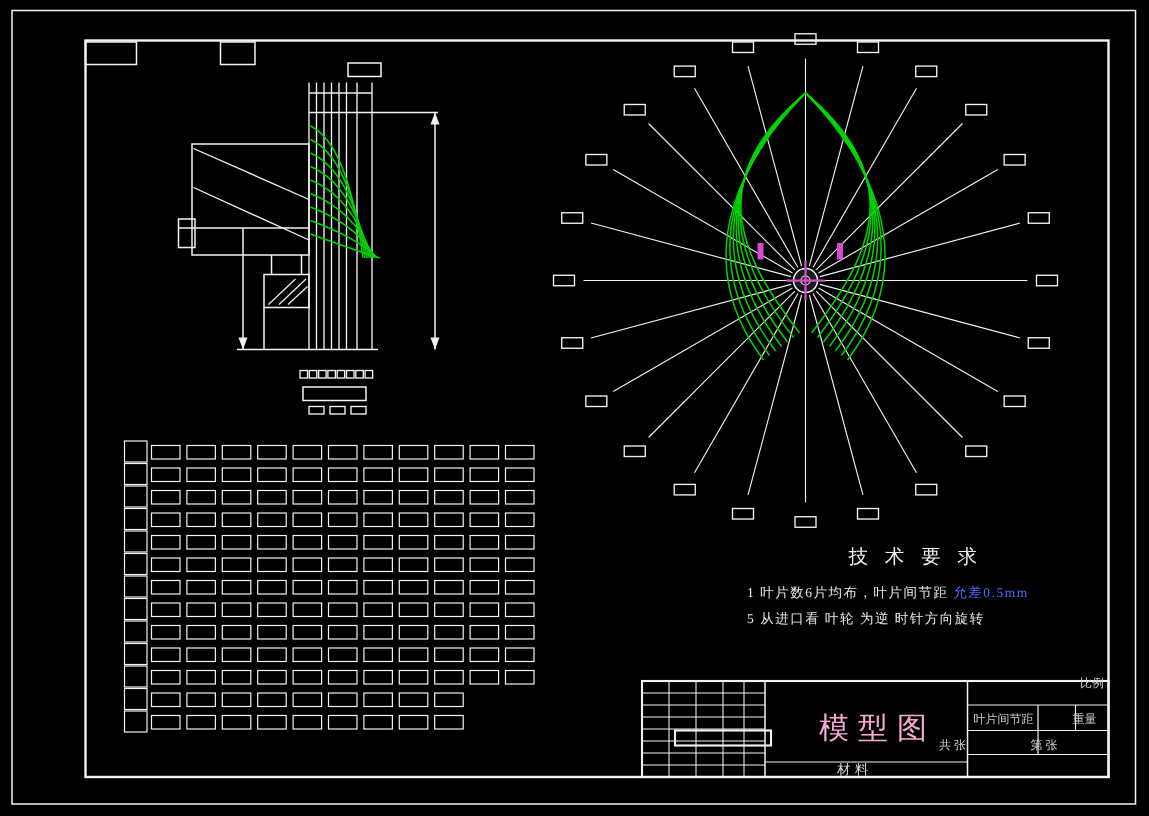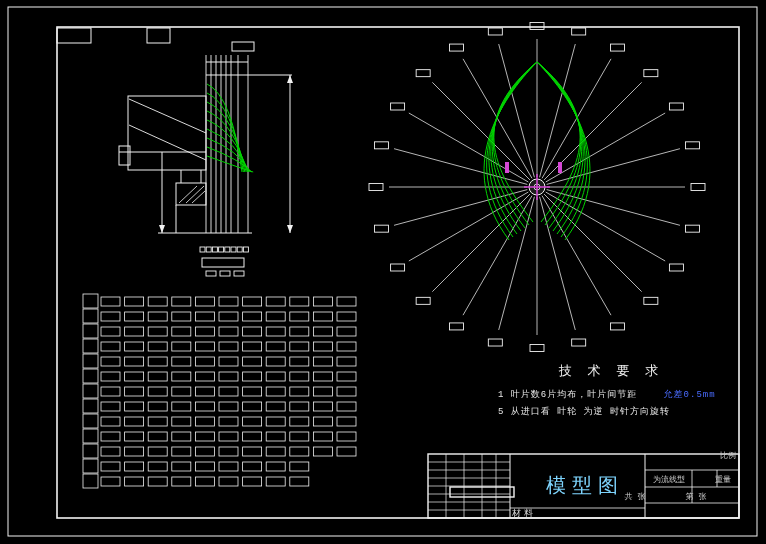--- a/index.html
+++ b/index.html
@@ -1,26 +1,26 @@
 <!DOCTYPE html>
 <html><head>
 <meta charset="utf-8">
 <style>
   html,body{margin:0;padding:0;background:#000;}
   #stage{position:relative;width:766px;height:544px;background:#000;overflow:hidden;
-         font-family:Liberation Mono, monospace;}
+         font-family:Liberation Serif, serif;}
   #cad{position:absolute;left:0;top:0;}
   .overlay{position:absolute;color:#e8e8e8;}
   .tech{left:498px;top:362px;width:225px;}
   .tr-title{font-size:13px;letter-spacing:4px;text-align:center;color:#f0f0f0;margin-bottom:7px;}
   .tr-item{font-size:9px;line-height:16.5px;letter-spacing:1px;white-space:nowrap;color:#e8e8e8;}
-  .hl{color:#4a6cff;margin-left:20px;}
+  .hl{color:#4a6cff;}
   .drawing-title{position:absolute;left:533px;top:472px;width:104px;text-align:center;
-                 font-size:20px;letter-spacing:6px;color:#7dd3fc;}
-  .material{position:absolute;left:512px;top:507px;width:70px;text-align:left;
+                 font-size:20px;letter-spacing:6px;color:#f9a8d4;}
+  .material{position:absolute;left:512px;top:507px;width:70px;text-align:right;
             font-size:9px;letter-spacing:3px;color:#dcdcdc;}
   .tb-label{position:absolute;font-size:8px;color:#cfcfcf;text-align:center;white-space:nowrap;}
 </style>
 </head>
 <body>
 
 <div id="stage">
 
   <svg id="cad" width="766" height="544" viewBox="0 0 766 544">
       <g>
@@ -336,19 +336,19 @@
       <span>1  叶片数6片均布，叶片间节距 </span><span class="hl">允差0.5mm</span>
     </div>
     <div class="tr-item">
       <span>5  从进口看 叶轮 为逆 时针方向旋转</span>
     </div>
   </div>
 
   <div class="drawing-title">模型图</div>
   <div class="material">材料</div>
 
-  <div class="tb-label" style="left:646px;top:474px;width:46px">为流线型</div>
+  <div class="tb-label" style="left:646px;top:474px;width:46px">叶片间节距</div>
   <div class="tb-label" style="left:711px;top:474px;width:24px">重量</div>
   <div class="tb-label" style="left:717px;top:450px;width:22px">比例</div>
   <div class="tb-label" style="left:612px;top:491px;width:46px">共  张</div>
   <div class="tb-label" style="left:673px;top:491px;width:46px">第  张</div>
 
 </div>
 
 </body></html>

